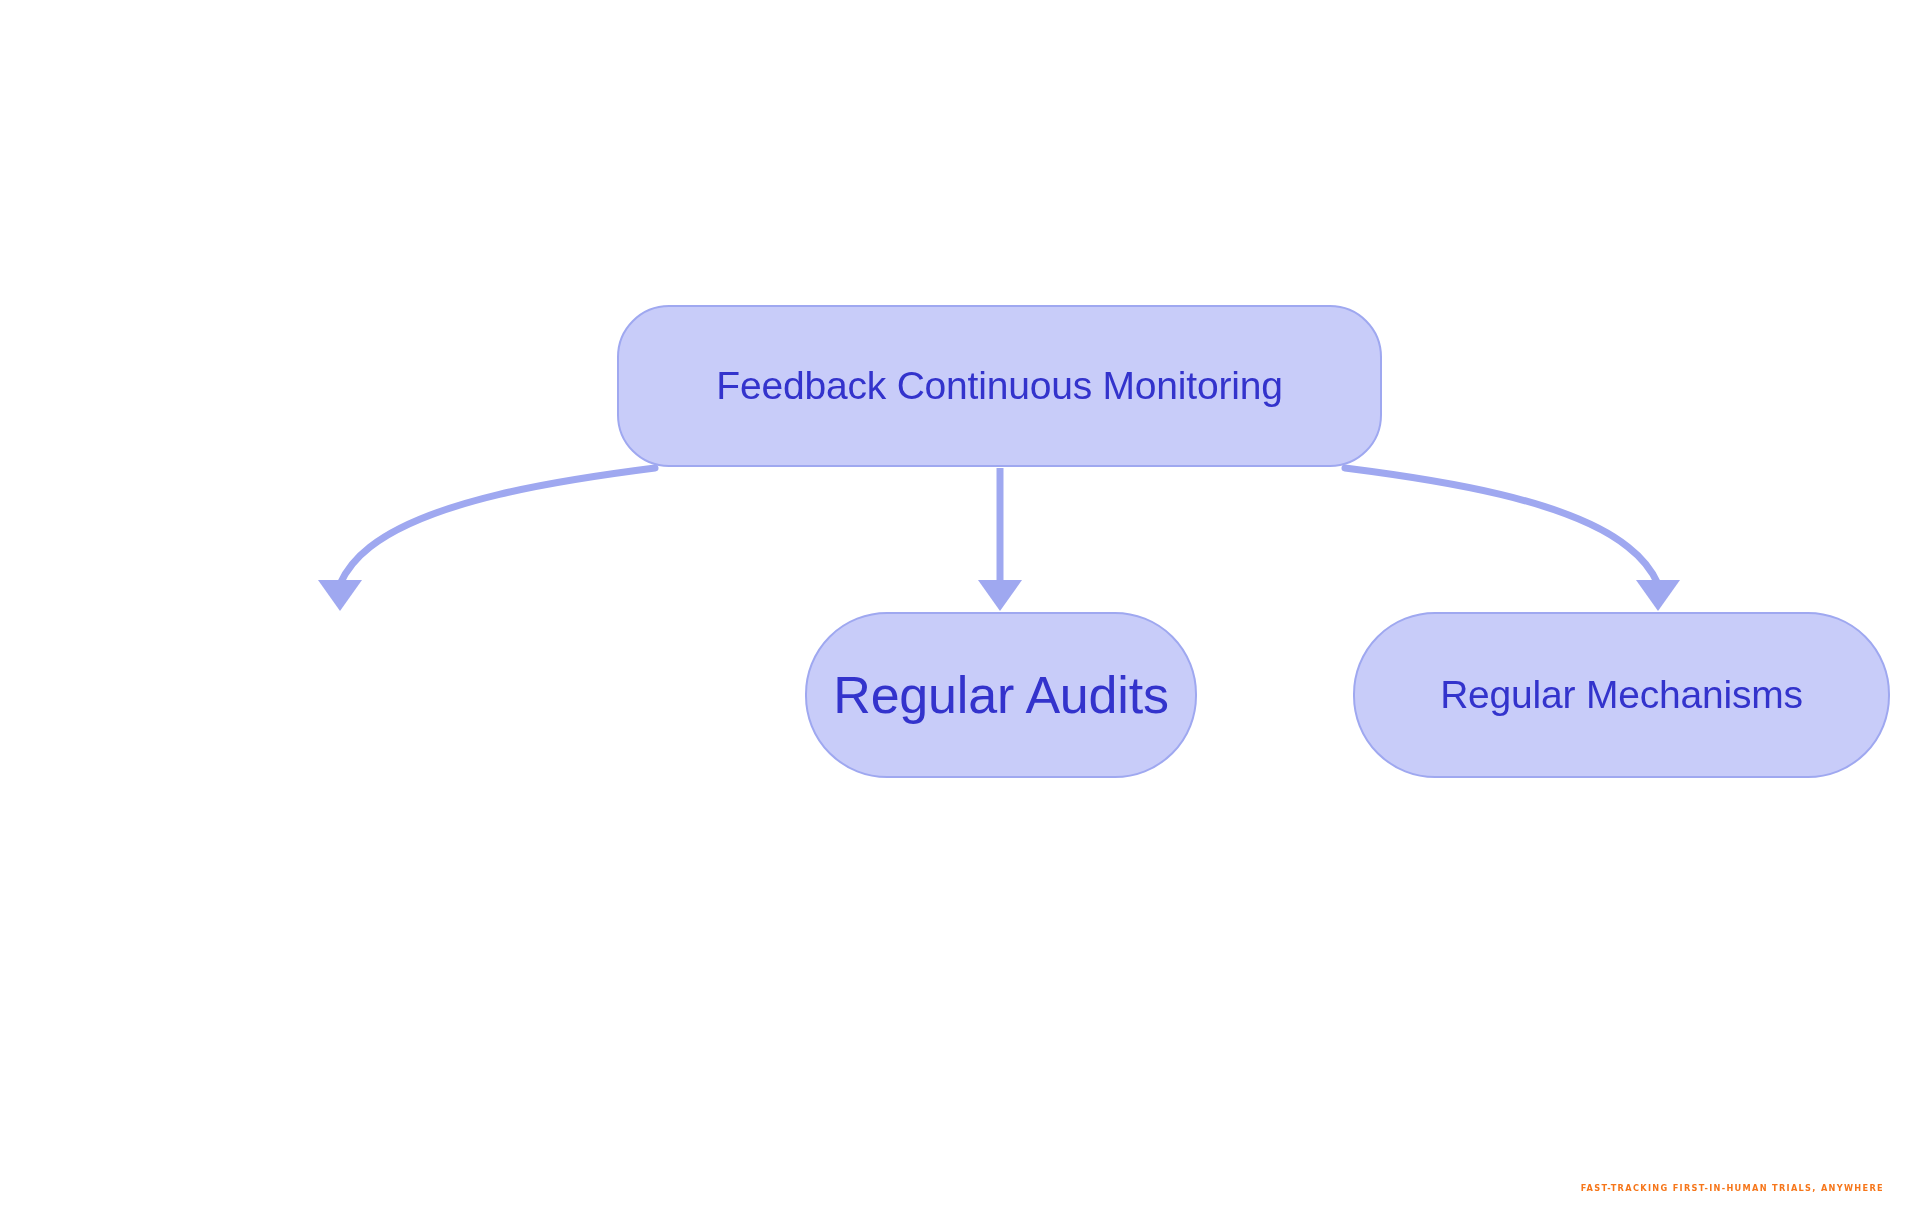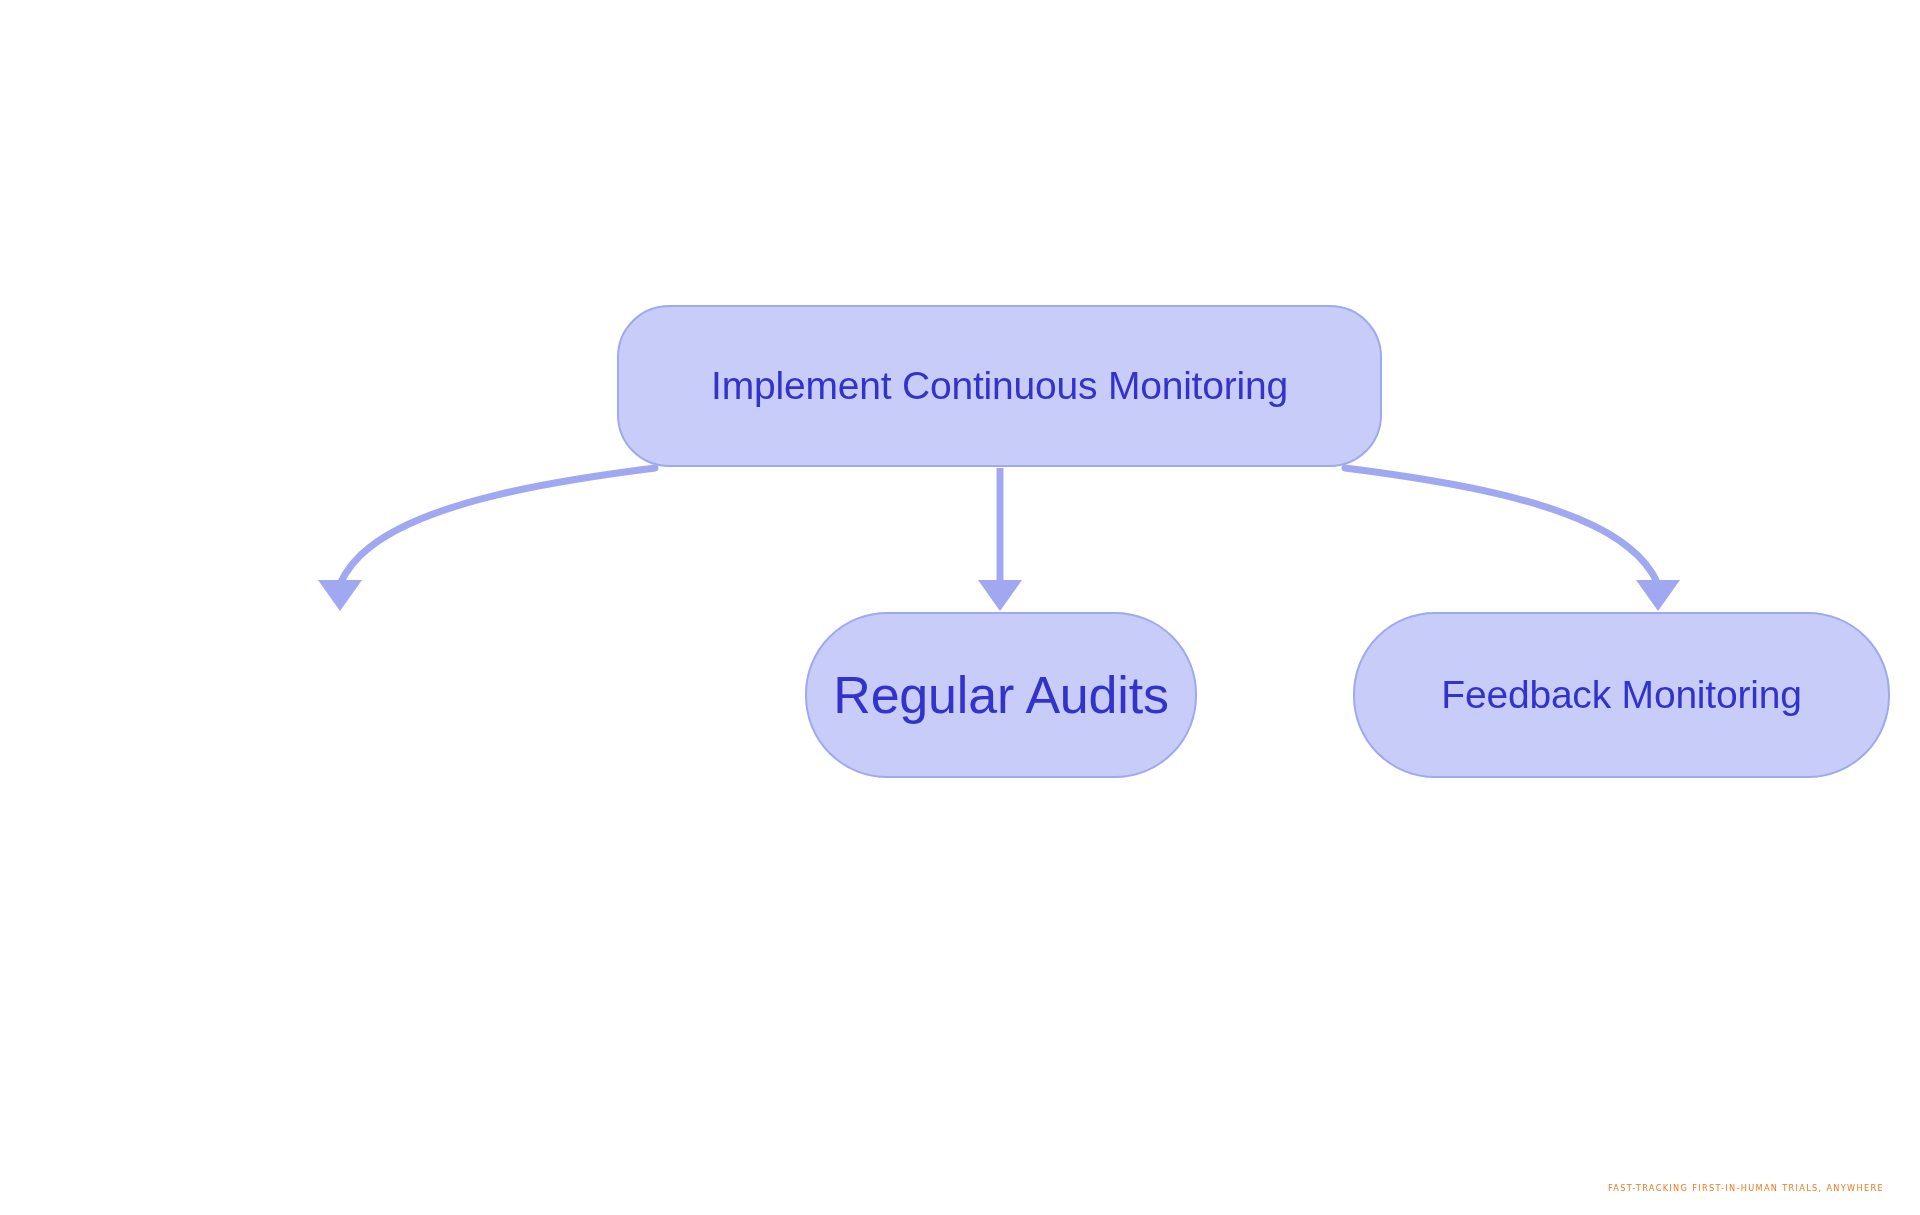--- a/index.html
+++ b/index.html
@@ -112,21 +112,21 @@
     font-weight: bold;
     letter-spacing: 0;
   }
   #brand-tagline {
     font-family: "DejaVu Sans", sans-serif;
     font-size: 8.2px;
     color: #f6761a;
     letter-spacing: 1.32px;
     margin-top: 3px;
     white-space: nowrap;
-    font-weight: normal;
+    font-weight: bold;
   }
 </style>
 </head>
 <body>
 
 <div id="diagram-canvas">
 
   <svg id="edge-layer" viewBox="0 0 1920 1215" width="1920" height="1215" xmlns="http://www.w3.org/2000/svg">
 
     <g>
@@ -139,29 +139,29 @@
       <polygon points="978,580 1022,580 1000,611" fill="#9fa8f0"></polygon>
     </g>
 
     <g>
       <path d="M 1345 468 C 1440 480, 1570 500, 1628 547 C 1646 561, 1654 575, 1658 584" fill="none" stroke="#9fa8f0" stroke-width="7" stroke-linecap="round"></path>
       <polygon points="1636,580 1680,580 1658,611" fill="#9fa8f0"></polygon>
     </g>
   </svg>
 
   <div class="node" id="node-root">
-    <span class="node-label">Implement Continuous Monitoring</span>
+    <span class="node-label">Feedback Continuous Monitoring</span>
   </div>
 
 
   <div class="node" id="node-audits">
     <span class="node-label">Regular Audits</span>
   </div>
 
   <div class="node" id="node-feedback">
-    <span class="node-label">Feedback Monitoring</span>
+    <span class="node-label">Regular Mechanisms</span>
   </div>
 
   <div id="brand-logo">
     <div id="brand-tagline">FAST-TRACKING FIRST-IN-HUMAN TRIALS, ANYWHERE</div>
   </div>
 
 </div>
 
 </body></html>

